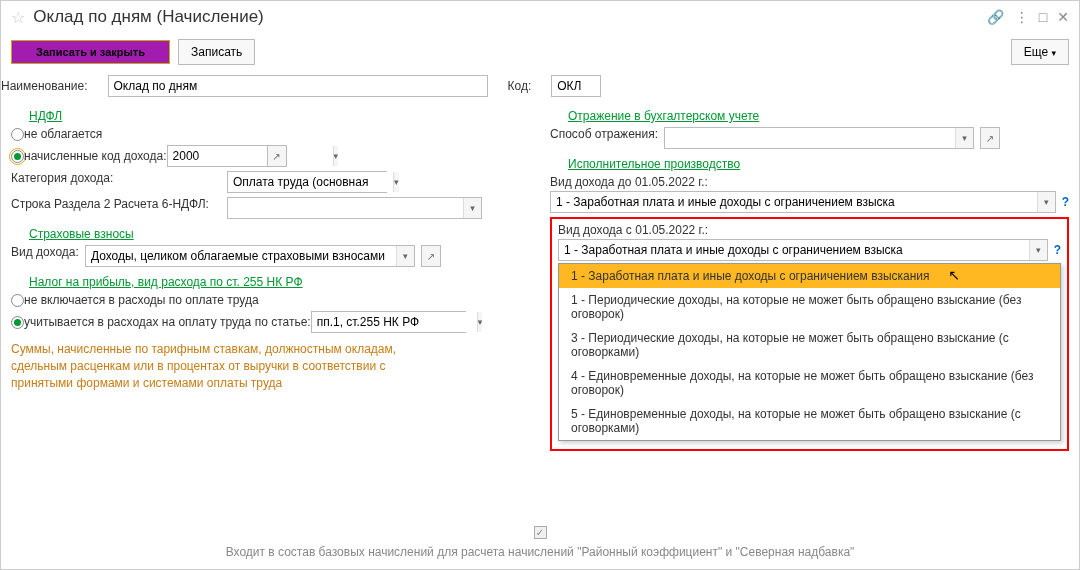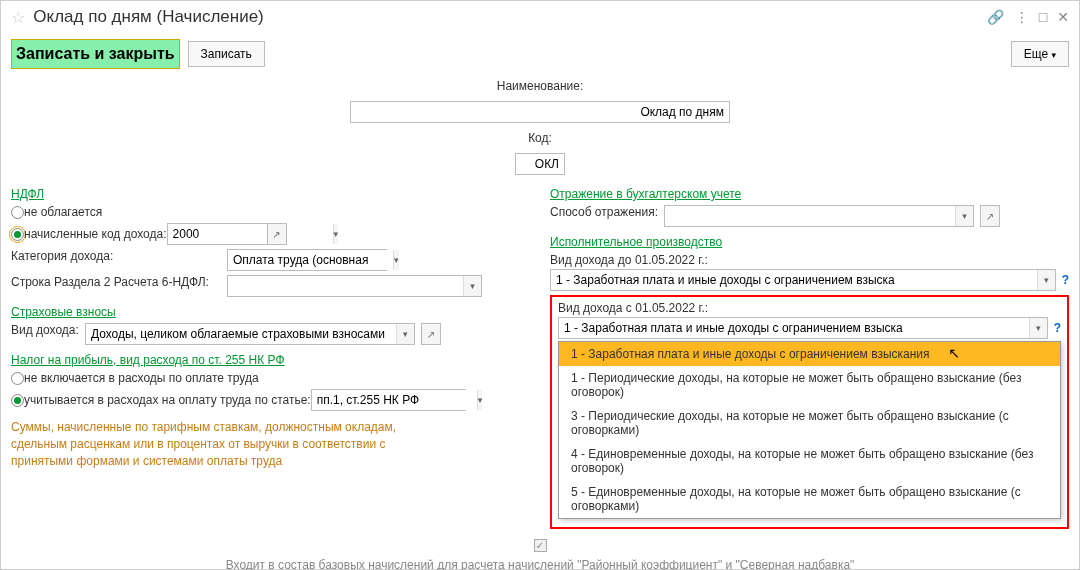--- a/index.html
+++ b/index.html
@@ -28,64 +28,62 @@
   .title-icons { display: flex; gap: 10px; align-items: center; }
   .title-icons span { color: #888; cursor: pointer; font-size: 14px; }
 
   .toolbar {
     display: flex;
     padding: 6px 10px;
     gap: 8px;
     align-items: center;
   }
   .btn-primary {
-    background: #86efac;
+    background: #a21caf;
     border: 1px solid #c9a800;
-    padding: 5px 4px;
+    padding: 5px 24px;
     font-weight: bold;
-    font-size: 16px;
+    font-size: 11px;
     cursor: pointer;
   }
   .btn {
     background: #f8f8f8;
     border: 1px solid #bbb;
     padding: 5px 12px;
     font-size: 12px;
     cursor: pointer;
   }
   .spacer { flex: 1; }
 
   .form-row {
     display: flex;
-    padding: 4px 10px;
-    align-items: center;
-    gap: 8px;
-    flex-direction: column;
+    padding: 4px 0;
+    align-items: center;
+    gap: 20px;
   }
   .label { color: #333; }
   .input {
     border: 1px solid #bbb;
     padding: 3px 5px;
     font-size: 12px;
     height: 22px;
-    text-align: right;
   }
 
   .columns {
     display: flex;
     flex: 1;
     padding: 0 10px;
     gap: 20px;
   }
   .col { flex: 1; }
 
   .section-title {
     color: #009933;
     font-size: 12px;
-    margin: 8px 0 4px 0;
+    margin: 8px 0 4px 18px;
     text-decoration: underline;
     cursor: pointer;
   }
 
   .radio-row {
     display: flex;
     align-items: center;
     margin: 4px 0;
   }
   .radio {

